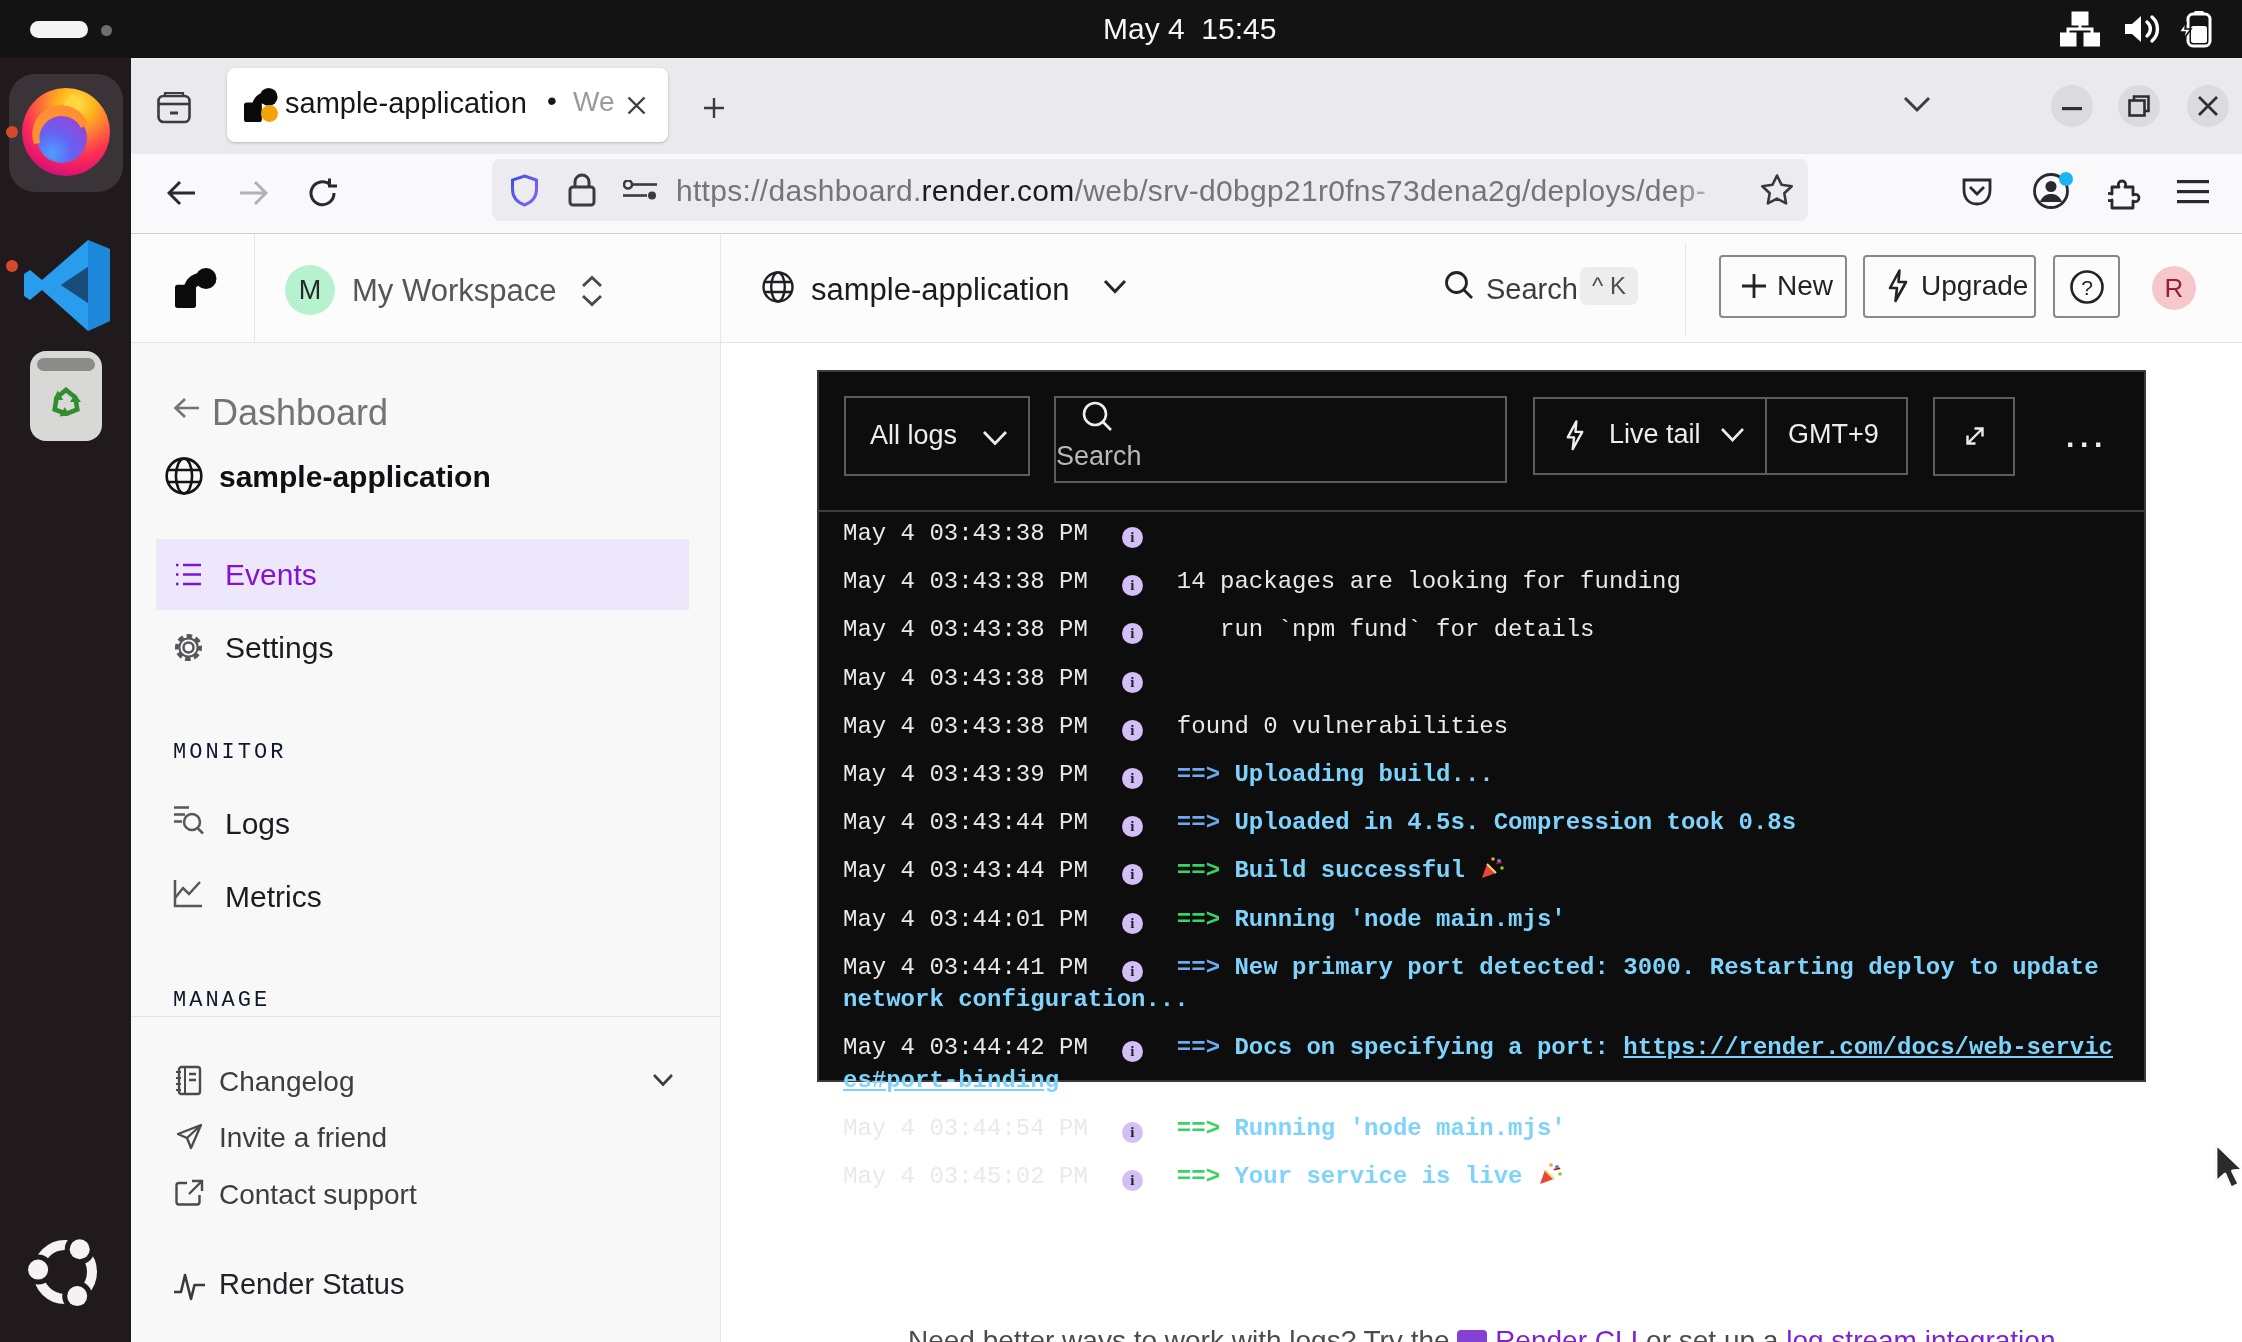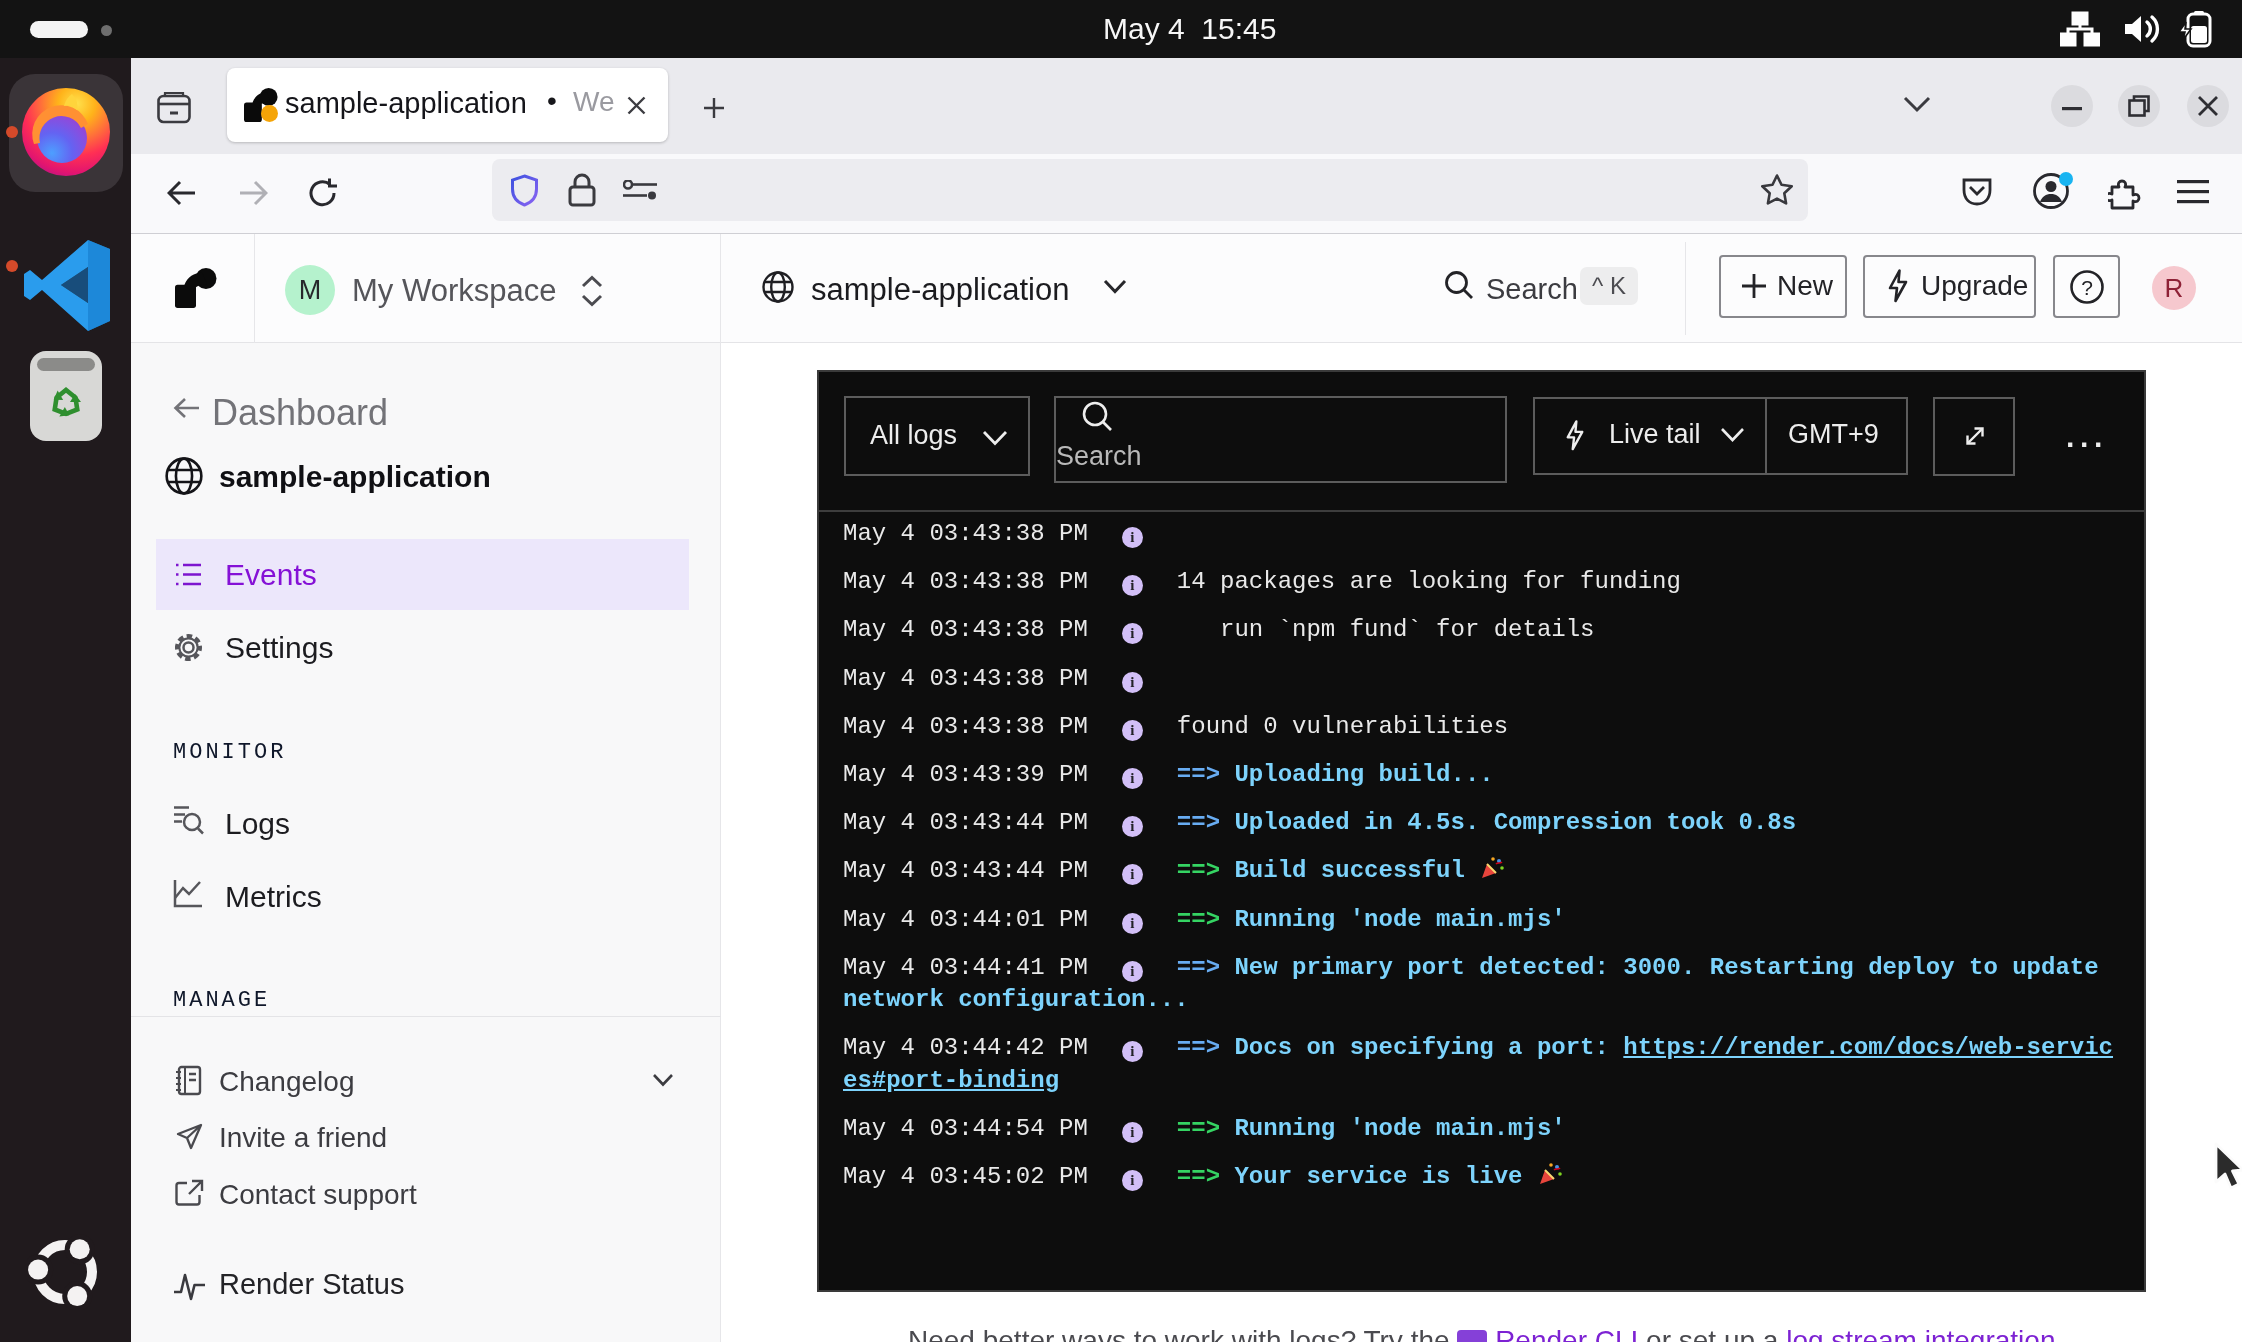--- a/index.html
+++ b/index.html
@@ -24,21 +24,21 @@
   #toolbar { position:absolute; left:131px; top:154px; width:2111px; height:80px; background:#f9f9fb; border-bottom:1px solid #cfcfd4; }
   #urlbar { position:absolute; left:361px; top:5px; width:1316px; height:62px; background:#ececf0; border-radius:8px; }
   #urltxt { position:absolute; left:184px; top:15px; font-size:30px; letter-spacing:0.3px; color:#74747a; white-space:nowrap; width:1062px; overflow:hidden;
             -webkit-mask-image:linear-gradient(90deg,#000 94%,transparent 100%); }
   #urltxt b { color:#1c1c20; font-weight:normal; }
   
   #apphead { position:absolute; left:131px; top:234px; width:2111px; height:109px; background:#fcfcfd; border-bottom:1px solid #e4e4e7; }
   #sidebar { position:absolute; left:131px; top:343px; width:590px; height:999px; background:#f8f8f9; border-right:1px solid #e6e6e9; }
   .sectlbl { position:absolute; font-family:"Liberation Mono", monospace; font-size:22px; color:#0f172a; letter-spacing:3px; }
   
-  #term { position:absolute; left:817px; top:370px; width:1329px; height:922px; background:#0d0d0d; border:2px solid #3a3a3a; }
+  #term { position:absolute; left:817px; top:370px; width:1329px; height:712px; background:#0d0d0d; border:2px solid #3a3a3a; }
   #termhead { position:absolute; left:0; top:0; width:100%; height:140px; border-bottom:2px solid #3d3d3d; }
   .tbox { position:absolute; border:2px solid #5c5c5c; color:#ededed; font-size:27px; }
   #loglines { position:absolute; left:24px; top:146px; width:1279px; color:#e9e9e9;
      font-family:"Liberation Mono", monospace; font-size:24px; line-height:32.6px; }
   .entry { margin-bottom:15.6px; word-break:break-all; }
   .info { display:inline-block; width:21px; height:21px; border-radius:50%; background:#d2bff7; color:#232328;
      text-align:center; font-size:15px; line-height:21px; font-weight:bold; margin:0 34px 0 34px; vertical-align:-2px;
      font-family:"Liberation Serif", serif; }
   .arB { color:#68acf2; font-weight:bold; }
   .arG { color:#35d463; font-weight:bold; }
@@ -211,20 +211,21 @@
     </svg>
     <svg class="abs" style="left:131px;top:21px" width="34" height="20" viewBox="0 0 34 20">
       <g stroke="#3a3a3f" stroke-width="2.6" fill="none">
         <path d="M0 4.5 H34 M0 15.5 H34" stroke="#ececf0" stroke-width="0"></path>
         <path d="M10 4.5 H34"></path>
           <path d="M0 15.5 H24"></path>
       </g>
       <circle cx="5" cy="4.5" r="4" fill="none" stroke="#3a3a3f" stroke-width="2.6"></circle>
       <circle cx="29" cy="15.5" r="4" fill="#3a3a3f"></circle>
     </svg>
+    <div id="urltxt">https://dashboard.<b>render.com</b>/web/srv-d0bgp21r0fns73dena2g/deploys/dep-</div>
     <svg class="abs" style="left:1268px;top:14px" width="34" height="33" viewBox="0 0 34 33">
       <path d="M17 2.5 L21.5 11.8 L31.7 13.2 L24.3 20.3 L26.1 30.4 L17 25.6 L7.9 30.4 L9.7 20.3 L2.3 13.2 L12.5 11.8 Z" fill="none" stroke="#38383d" stroke-width="2.6" stroke-linejoin="round"></path>
     </svg>
   </div>
   <svg class="abs" style="left:1831px;top:24px" width="30" height="28" viewBox="0 0 30 28">
     <path d="M2 2 H28 V12 C28 21 22.5 26 15 26 C7.5 26 2 21 2 12 Z" fill="none" stroke="#29292e" stroke-width="2.8"></path>
     <path d="M8 9 L15 16 L22 9" fill="none" stroke="#29292e" stroke-width="2.8"></path>
   </svg>
   <svg class="abs" style="left:1902px;top:18px" width="40" height="40" viewBox="0 0 40 40">
     <circle cx="18" cy="19" r="16.5" fill="none" stroke="#29292e" stroke-width="2.8"></circle>

